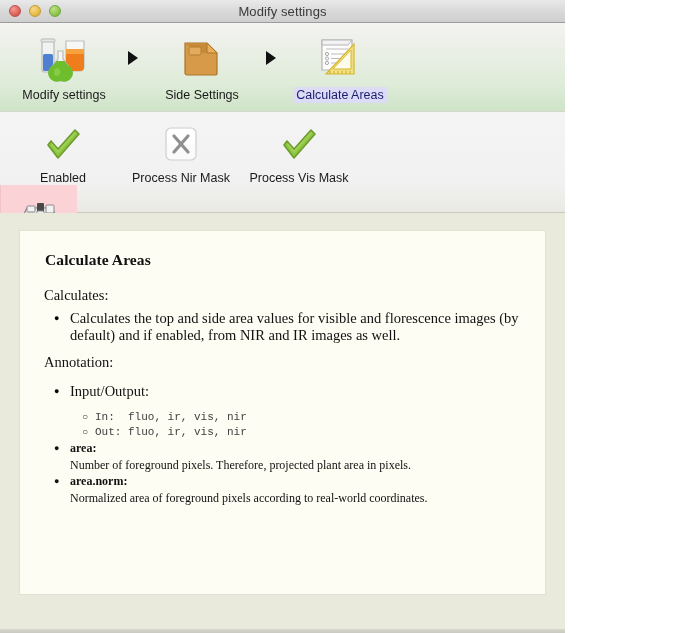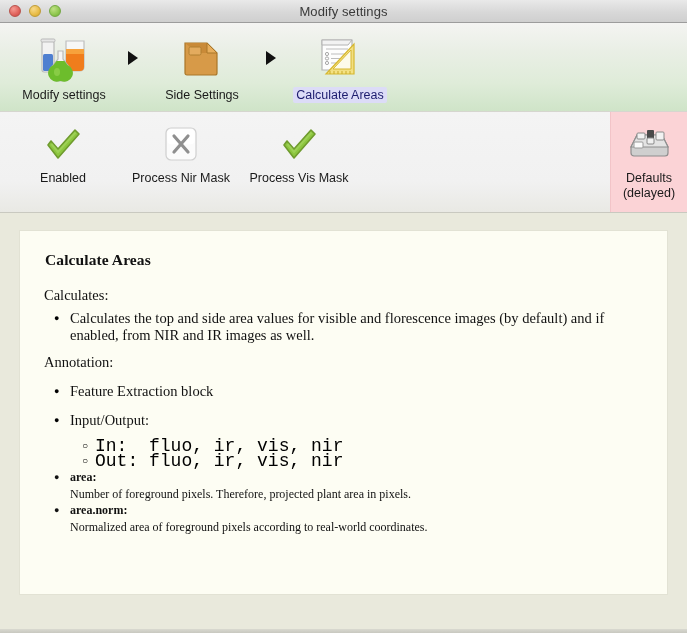--- a/index.html
+++ b/index.html
@@ -7,21 +7,21 @@
     background: #ffffff;
   }
   body {
     width: 687px; height: 633px;
     font-family: "Liberation Sans", sans-serif;
     overflow: hidden;
     -webkit-font-smoothing: antialiased;
   }
   .window {
     position: relative;
-    width: 687px; height: 633px;
+    width: 565px; height: 633px;
     box-sizing: border-box;
     background: #e9e9de;
     overflow: hidden;
   }
 
   
   .titlebar {
     position: relative;
     height: 23px;
     background: linear-gradient(to bottom, #e9e9e9 0%, #d8d8d8 55%, #cfcfcf 100%);
@@ -104,20 +104,21 @@
 
   
   .toolbar {
     position: relative;
     height: 102px;
     background: linear-gradient(to bottom, #f4f4f4 0%, #f1f1f1 70%, #e9e9e4 100%);
     border-top: 1px solid #d6d6cf;
     border-bottom: 1px solid #c9c9c0;
     display: flex;
     box-sizing: border-box;
+    flex-direction: column;
   }
   .tb-items {
     display: flex;
     flex: 1;
     padding-left: 4px;
   }
   .tbitem {
     width: 118px;
     display: flex;
     flex-direction: column;
@@ -205,24 +206,24 @@
     content: "\25CF";
     position: absolute;
     left: 10px; top: -1px;
     font-size: 9px;
     line-height: 19px;
     color: #000;
   }
   .gap-top { margin-top: 12px; }
   .io-block {
     font-family: "Liberation Mono", monospace;
-    font-size: 18px;
+    font-size: 11px;
     line-height: 15px;
     margin: 8px 0 0 38px;
-    color: #000000;
+    color: #404040;
   }
   .io-line { position: relative; padding-left: 13px; white-space: pre; }
   .io-line::before {
     content: "\25CB";
     position: absolute;
     left: 0; top: 0;
     font-size: 10px;
     line-height: 15px;
   }
   .prop-intro {
@@ -402,21 +403,20 @@
 
       <h1>Calculate Areas</h1>
 
       <div class="sect">Calculates:</div>
       <ul>
         <li class="b1">Calculates the top and side area values for visible and florescence images (by default) and if enabled, from NIR and IR images as well.</li>
       </ul>
 
       <div class="sect">Annotation:</div>
       <ul>
-        <li class="b1 gap-top">Feature Extraction block</li>
         <li class="b1 gap-top">Input/Output:</li>
       </ul>
 
       <div class="io-block">
         <div class="io-line">In:  fluo, ir, vis, nir</div>
         <div class="io-line">Out: fluo, ir, vis, nir</div>
       </div>
 
       <ul class="props">
         <li>

